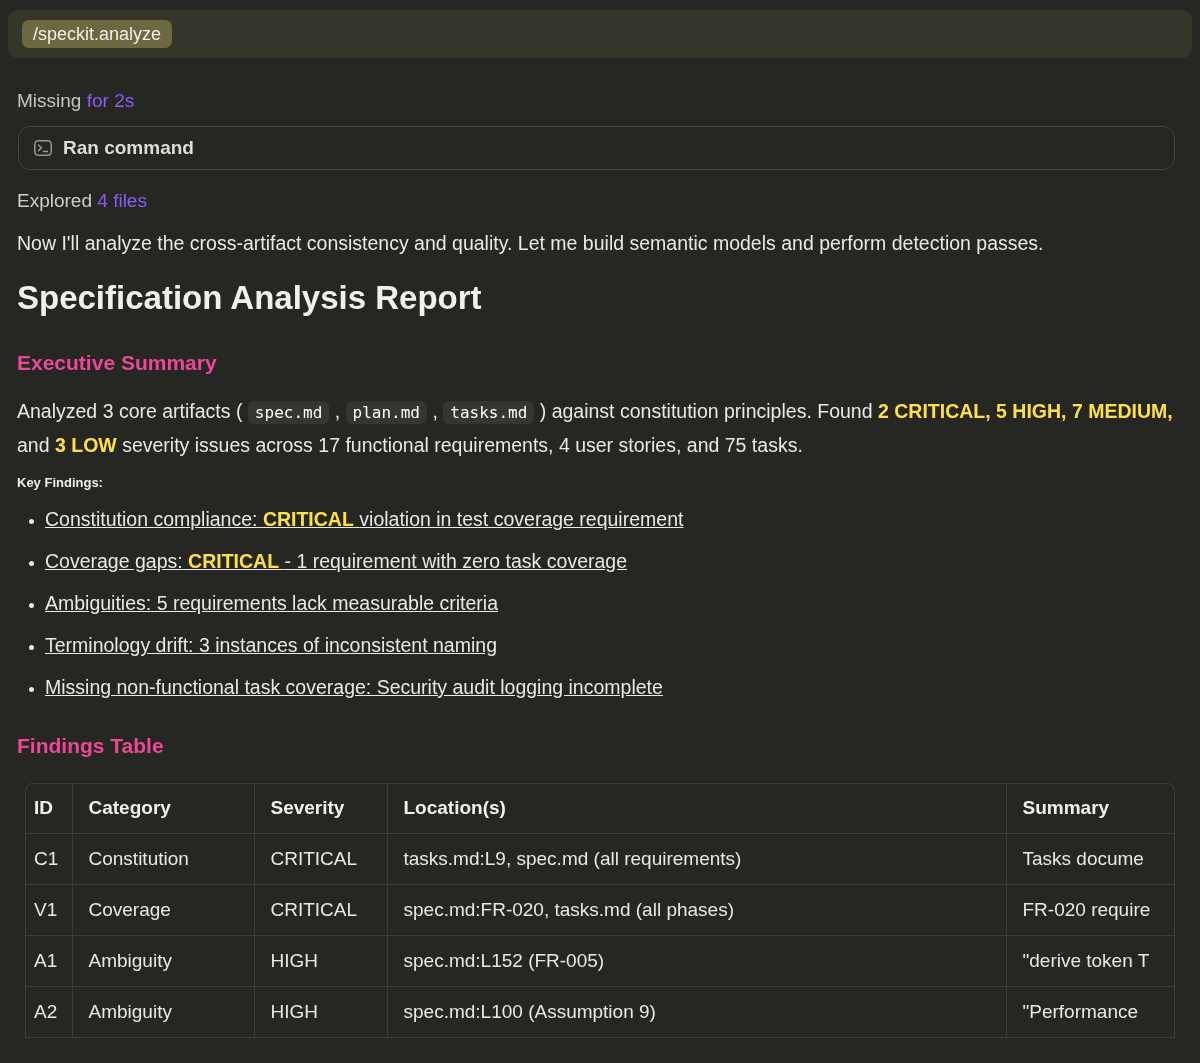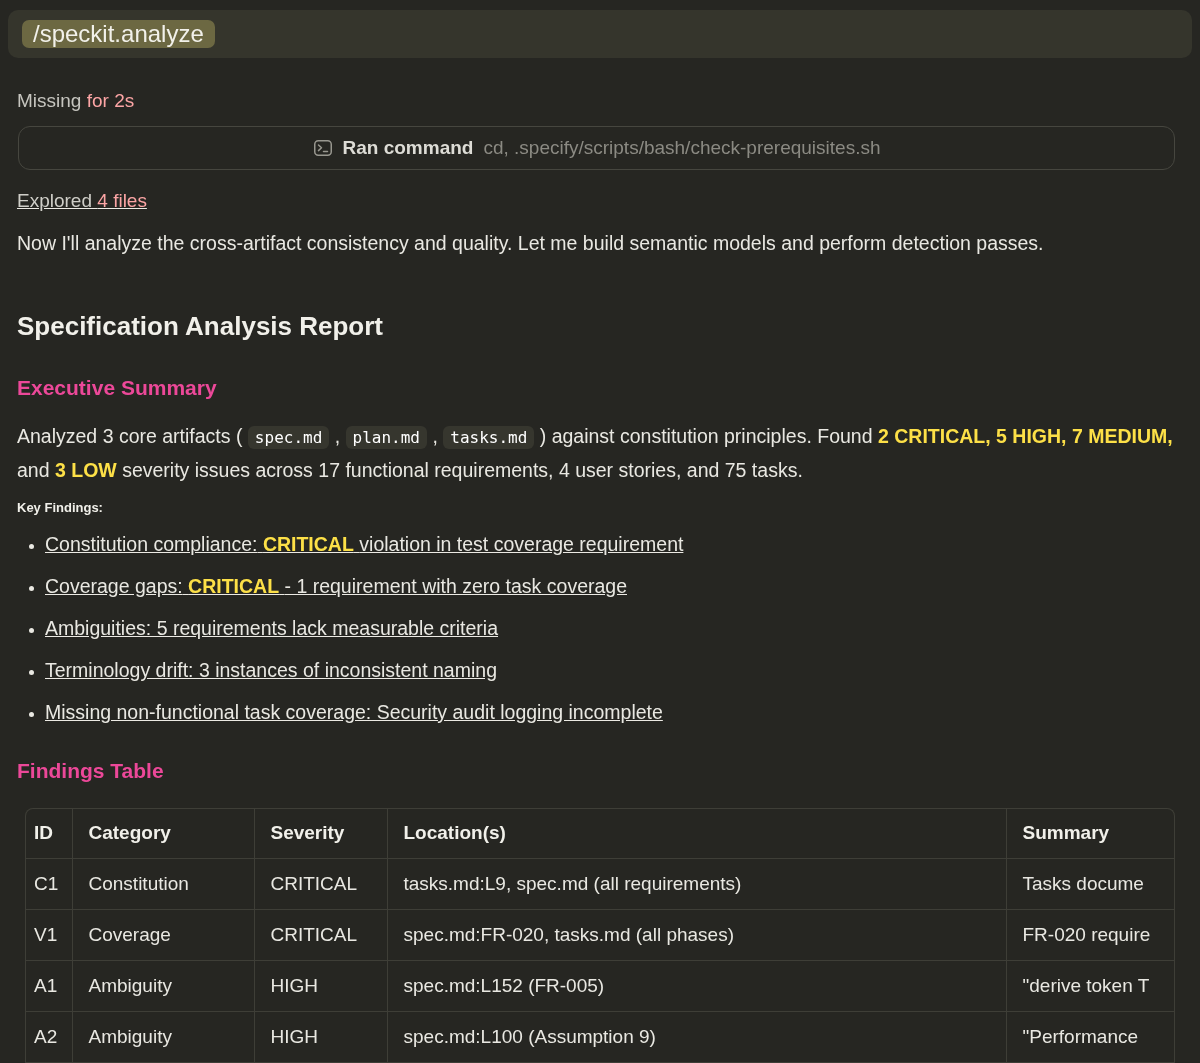--- a/index.html
+++ b/index.html
@@ -17,61 +17,60 @@
     background:#35352c;
     border-radius:10px;
     display:flex;
     align-items:center;
     padding:0 14px;
   }
   .command-pill {
     display:inline-block;
     background:#6c6842;
     color:#f2f1ea;
-    font-size:24px;
+    font-size:18px;
     line-height:28px;
     padding:0 11px;
     border-radius:7px;
   }
   
   .thought-row {
     margin:32px 17px 0 17px;
     font-size:19px;
   }
   .thought-label { color:#c6c5bf; font-weight:500; }
-  .dim { color:#fca5a5; font-weight:400; }
+  .dim { color:#8b5cf6; font-weight:400; }
   
   .tool-box {
     margin:14px 25px 0 18px;
     height:44px;
     border:1px solid #46463f;
     border-radius:12px;
     display:flex;
     align-items:center;
     gap:10px;
     padding:0 14px;
     font-size:19px;
-    justify-content:center;
   }
   .terminal-icon { width:20px; height:20px; color:#98978f; flex:0 0 auto; display:block; }
   .tool-label { color:#dddcd6; font-weight:600; white-space:nowrap; }
   .tool-cmd { color:#8b8a83; white-space:nowrap; overflow:hidden; }
   
-  .explored-row { margin:20px 17px 0 17px; font-size:19px;text-decoration:underline; }
+  .explored-row { margin:20px 17px 0 17px; font-size:19px; }
   .explored-label { color:#cfcec8; font-weight:500; }
   
   .intro {
     margin:15px 25px 0 17px;
     font-size:19.5px;
     line-height:32px;
     color:#e9e8e2;
   }
   h2.report-title {
-    margin:52px 17px 0 17px;
-    font-size:26px;
+    margin:20px 17px 0 17px;
+    font-size:33px;
     font-weight:700;
     color:#f1f0ea;
   }
   h3.section-heading {
     margin:34px 17px 0 17px;
     font-size:21px;
     font-weight:700;
     color:#ec4899;
   }
   .rich-para {
@@ -146,21 +145,20 @@
   <span class="dim">for 2s</span>
 </div>
 
 <div class="tool-box">
   <svg class="terminal-icon" viewBox="0 0 20 20" fill="none" stroke="currentColor" stroke-width="1.5" stroke-linecap="round" stroke-linejoin="round">
     <rect x="1.75" y="2.75" width="16.5" height="14.5" rx="3.5"></rect>
     <polyline points="5.5,7 8.5,9.8 5.5,12.6"></polyline>
     <line x1="10.5" y1="13.5" x2="14.5" y2="13.5"></line>
   </svg>
   <span class="tool-label">Ran command</span>
-  <span class="tool-cmd">cd, .specify/scripts/bash/check-prerequisites.sh</span>
 </div>
 
 <div class="explored-row">
   <span class="explored-label">Explored</span>
   <span class="dim">4 files</span>
 </div>
 
 <p class="intro">Now I'll analyze the cross-artifact consistency and quality. Let me build semantic models and perform detection passes.</p>
 
 <h2 class="report-title">Specification Analysis Report</h2>

